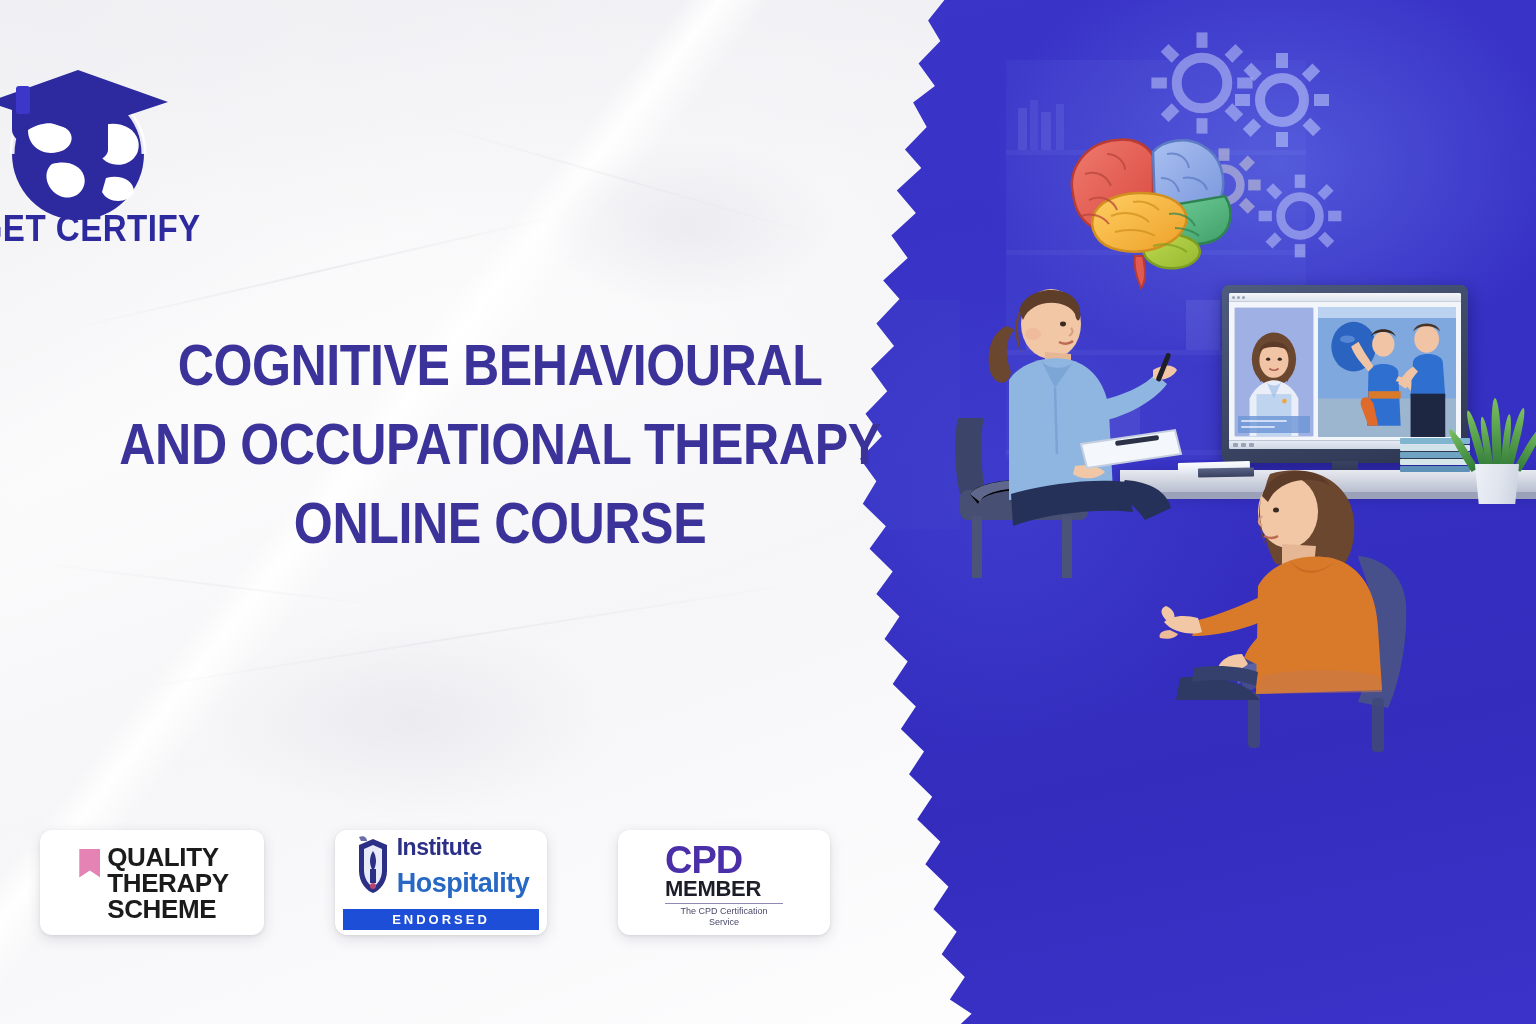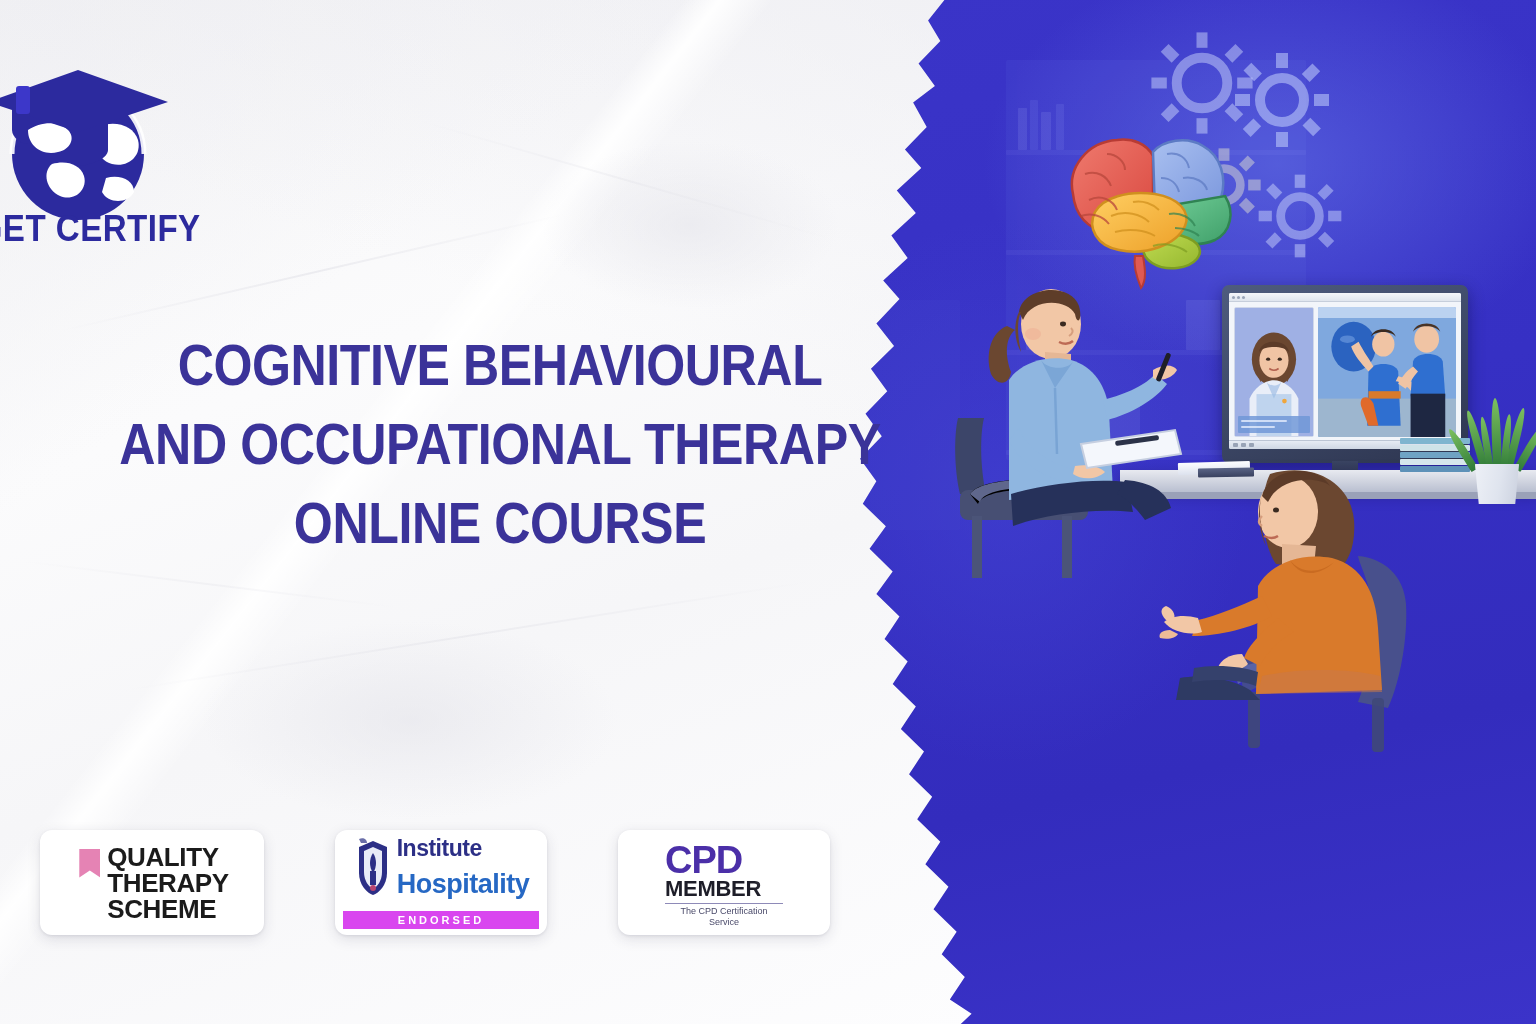--- a/index.html
+++ b/index.html
@@ -193,21 +193,21 @@
   .qls-inner { display:flex; align-items:flex-start; gap:7px; padding-left:4px; }
   .qls-ribbon { width:21px; height:29px; background:#e583b4; margin-top:5px;
     clip-path:polygon(0 0,100% 0,100% 100%,50% 76%,0 100%); flex:0 0 auto; }
   .qls-words { font-weight:700; font-size:26px; line-height:26px; color:#1b1b1b; letter-spacing:-.4px; }
 
   .ioh-inner { display:flex; align-items:center; gap:4px; padding:0 6px; }
   .ioh-crest { width:40px; height:62px; position:relative; flex:0 0 auto; }
   .ioh-txt { display:flex; flex-direction:column; align-items:flex-start; }
   .ioh-l1 { font-weight:700; font-size:23px; line-height:23px; color:#2c2f86; letter-spacing:-.5px; }
   .ioh-l2 { font-weight:700; font-size:27px; line-height:27px; color:#2668c4; letter-spacing:-.5px;margin-top:11px; }
-  .ioh-bar { background:#d946ef; color:#fff; font-size:11px; font-weight:700;
+  .ioh-bar { background:#1d4ed8; color:#fff; font-size:13px; font-weight:700;
     letter-spacing:3px; padding:3px 12px; margin-top:12px; width:100%; text-align:center; }
 
   .cpd-inner { display:flex; flex-direction:column; padding-top:5px; }
   .cpd-big { font-weight:700; font-size:38px; line-height:34px; letter-spacing:-1px; color:#4b2fa8; }
   .cpd-mem { font-weight:700; font-size:22px; line-height:24px; letter-spacing:-.3px; color:#1d1d28; }
   .cpd-rule { width:118px; height:1px; background:#8e8ab8; margin:2px 0 2px; }
   .cpd-sub { font-size:9px; color:#4a4a6a; line-height:11px; text-align:center; }
   .cpd-gloss { position:absolute; right:-10px; top:-32px; width:70px; height:110px;
     background:linear-gradient(200deg, rgba(255,255,255,.85), rgba(255,255,255,0));
     transform:rotate(22deg); pointer-events:none; }

